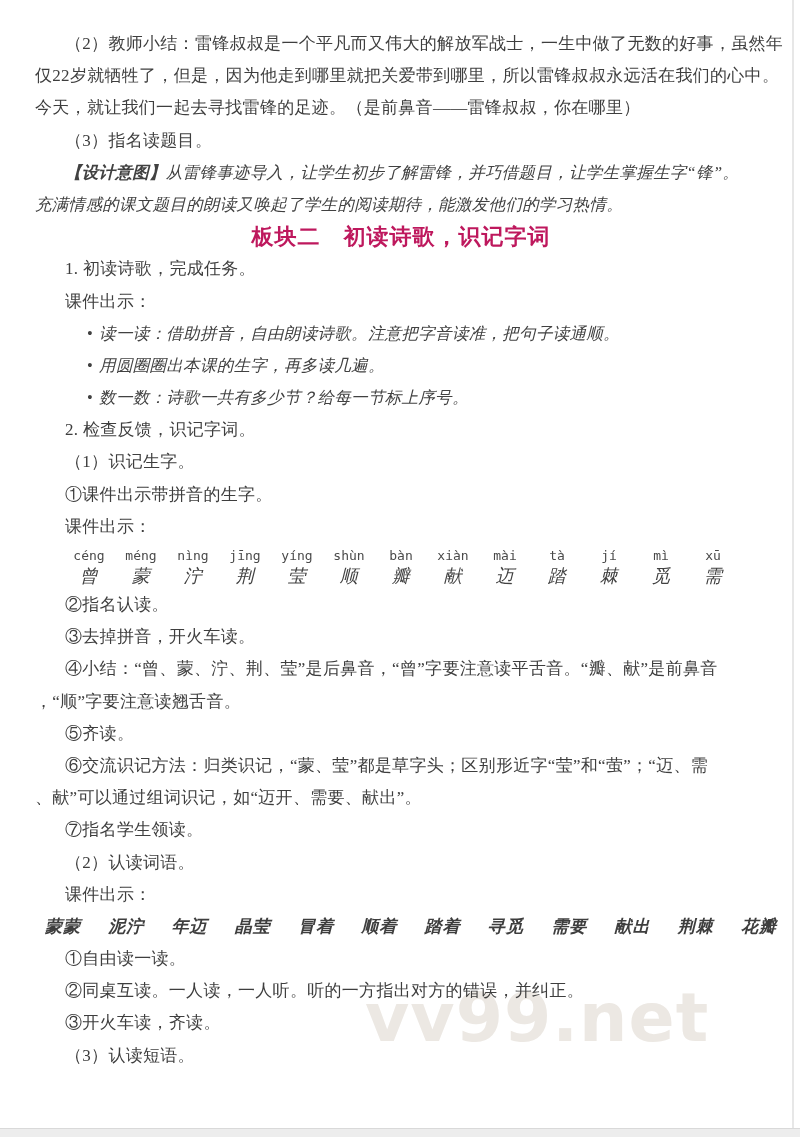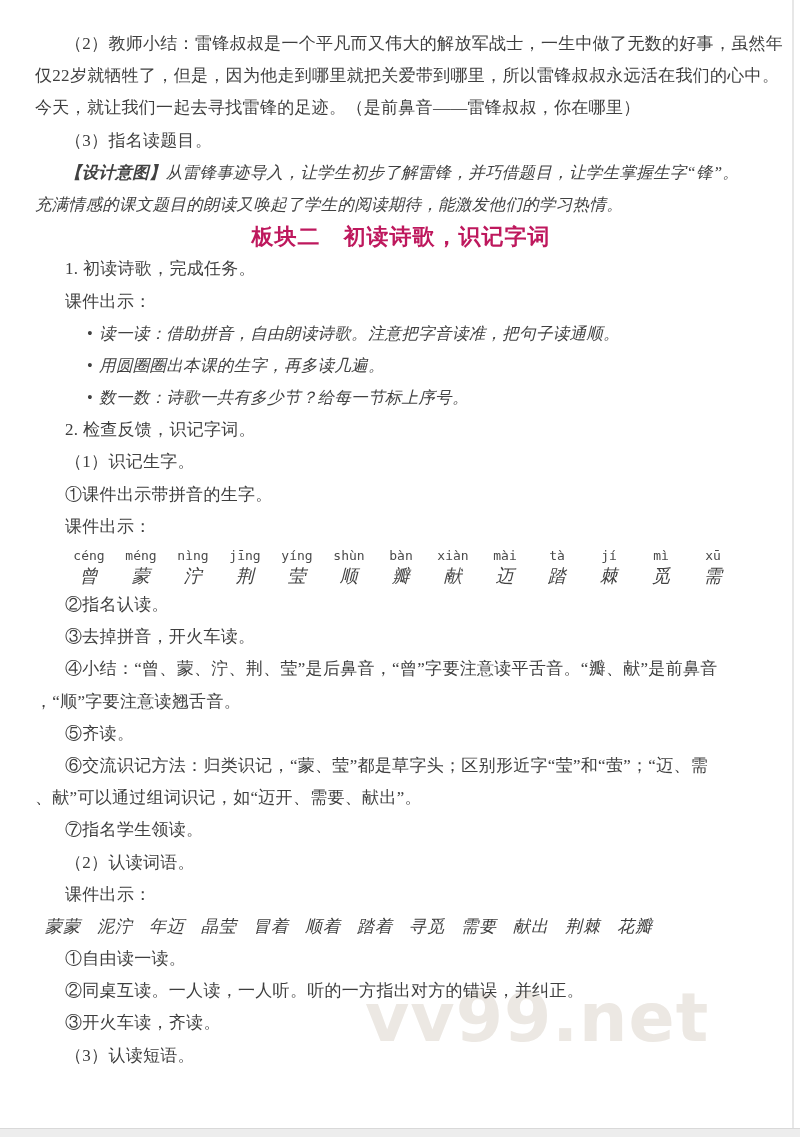--- a/index.html
+++ b/index.html
@@ -27,22 +27,22 @@
     height:46px;display:flex;justify-content:center;align-items:flex-end;
     gap:14px;
   }
   .pchar{display:flex;flex-direction:column;align-items:center;min-width:38px;}
   .pinyin{
     font-family:"DejaVu Sans Mono","DejaVu Sans",monospace;
     font-size:13px;line-height:17px;color:#4a4a4a;letter-spacing:0;
   }
   .hanzi{font-style:italic;font-size:18px;line-height:25px;color:#414141;}
   .word-row{
-    display:flex;justify-content:flex-start;gap:16px;font-style:italic;
-    font-size:17px;transform:translateX(10px);
+    display:flex;justify-content:space-between;gap:16px;font-style:italic;
+    font-size:17px;transform:translateX(10px);font-weight:bold;
   }
   .word{letter-spacing:1px;}
   .watermark{
     position:absolute;left:365px;top:968px;
     font-family:"DejaVu Sans",sans-serif;font-weight:800;
     font-size:68px;line-height:100px;letter-spacing:1px;
     color:#ece8e3;user-select:none;
   }
   .right-edge{position:absolute;top:0;bottom:0;right:6px;width:2px;background:#e7e7e7;}
   .bottom-bar{

